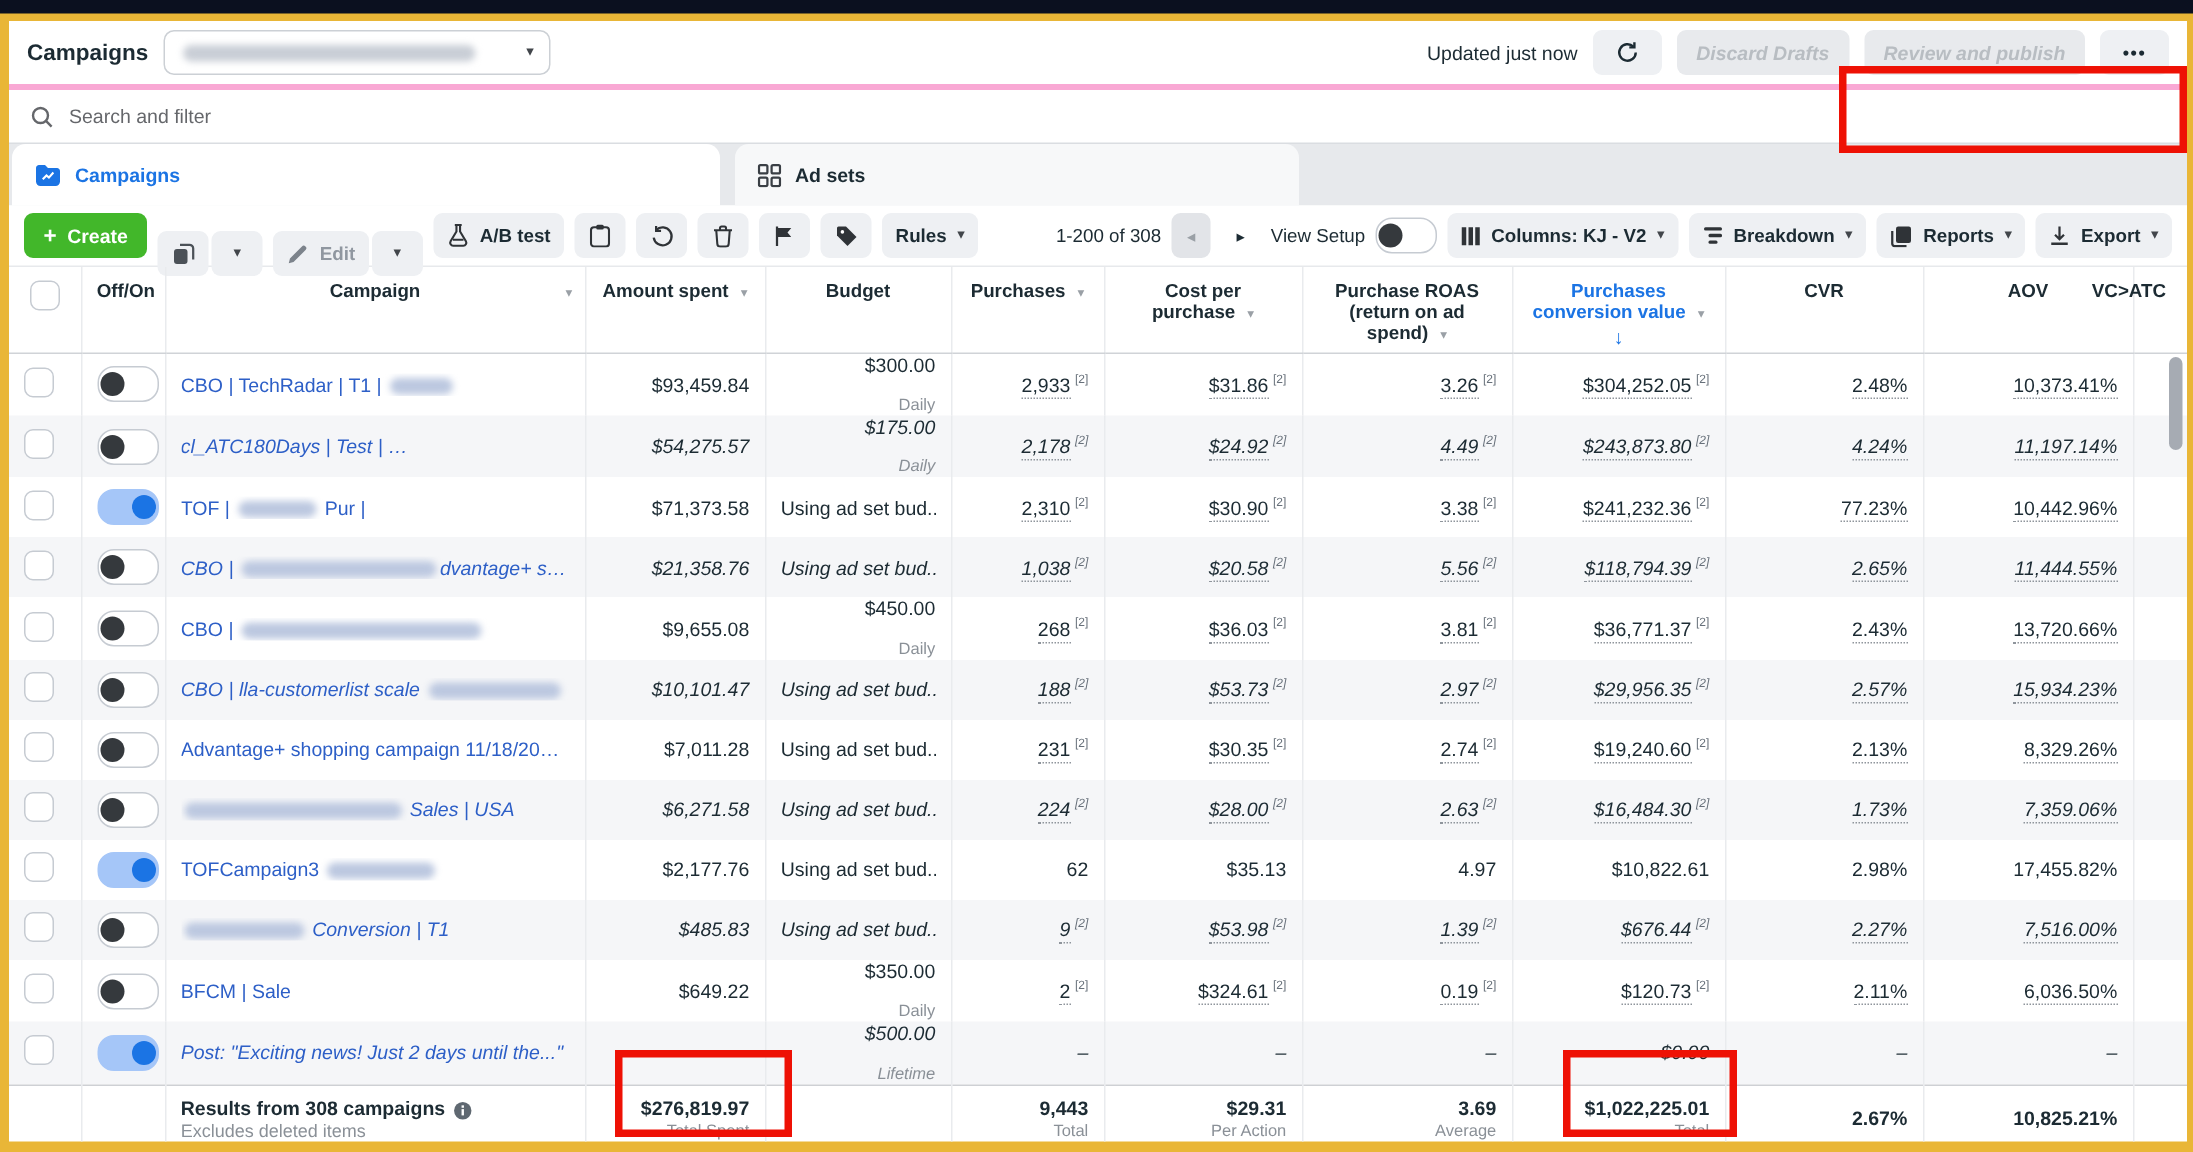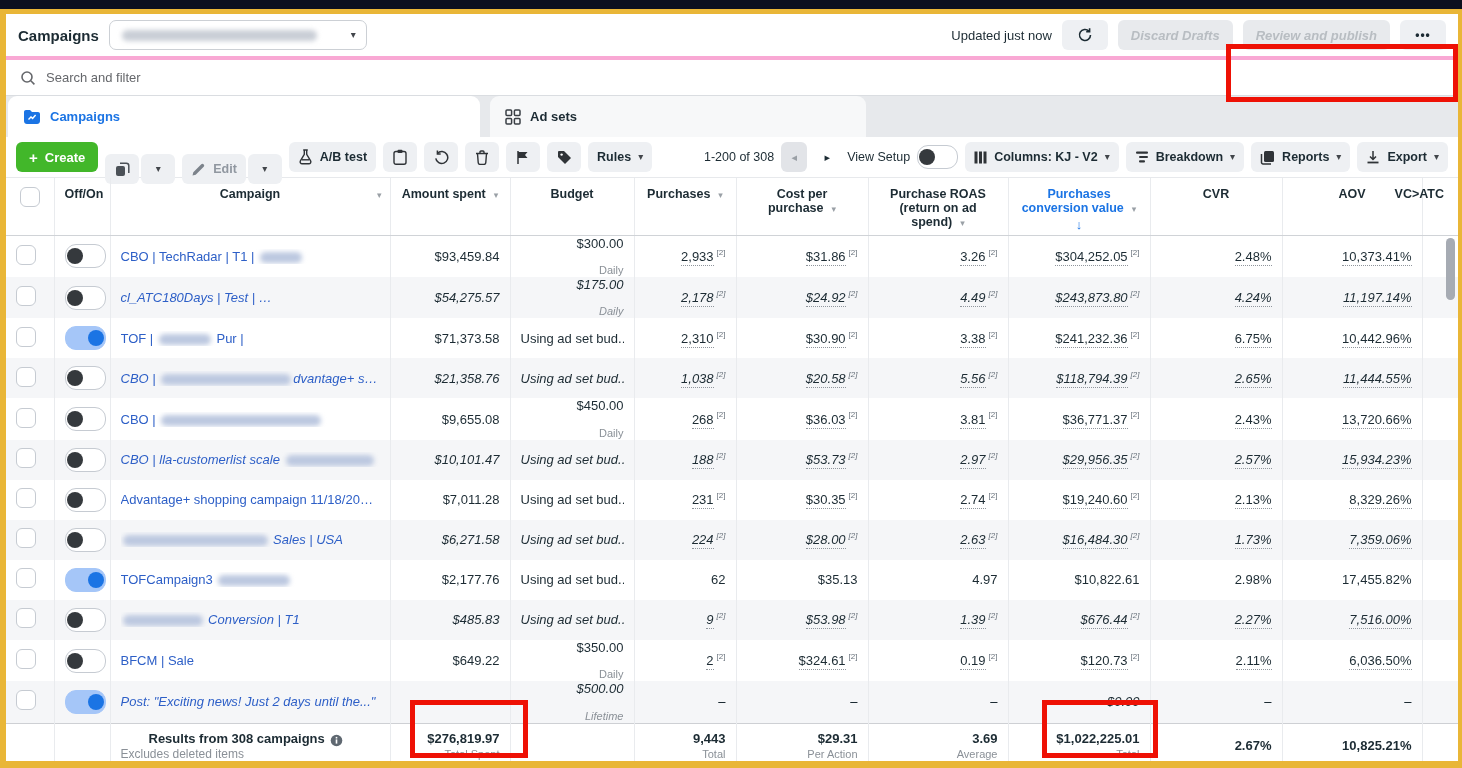--- a/index.html
+++ b/index.html
@@ -87,21 +87,21 @@
   .switch.on .knob{background:#1b74e4;}
   .clink{color:#2d5fc7;text-decoration:none;white-space:nowrap;overflow:hidden;text-overflow:ellipsis;display:block;cursor:pointer;}
   .bval{text-align:right;line-height:1.25;}
   .bsub{text-align:right;color:#8a9097;font-size:11px;line-height:1.2;margin-top:12px;}
   .busing{text-align:left;white-space:nowrap;overflow:hidden;}
   .u{border-bottom:1px dotted #8f959c;padding-bottom:1px;}
   sup.fnm{font-size:8px;color:#67707a;margin-left:3px;position:relative;top:-1px;}
   tfoot td{border-top:1px solid #ced0d4;height:46px;vertical-align:middle;}
   .fval{font-weight:bold;text-align:right;line-height:1.3;}
   .fsub{color:#8a9097;font-size:11px;text-align:right;line-height:1.2;}
-  .res-title{font-weight:bold;display:flex;align-items:flex-end;gap:5px;line-height:1.25;margin-left:28px;}
+  .res-title{font-weight:bold;display:flex;align-items:flex-end;gap:5px;line-height:1.25;}
   .res-note{color:#8a9097;font-size:12px;line-height:1.2;}
   
   .watermark{position:absolute;left:318px;top:394px;font-size:95px;letter-spacing:5px;font-weight:400;
     color:rgba(125,138,160,0.13);-webkit-text-stroke:2px rgba(125,138,160,0.16);
     white-space:nowrap;pointer-events:none;z-index:5;}
   .redbox{position:absolute;border:5px solid #ee1105;z-index:30;pointer-events:none;box-sizing:border-box;}
   .box-date{left:1220px;top:30px;width:232px;height:58px;}
   .box-spent{left:404px;top:686px;width:118px;height:58px;}
   .box-conv{left:1036px;top:686px;width:116px;height:58px;}
   .sb-thumb{position:absolute;right:3px;top:224px;width:9px;height:62px;background:#a6abb3;border-radius:5px;z-index:8;}
@@ -401,21 +401,21 @@
               <a class="clink"><span>TOF | </span><span class="blur" style="width:52px"></span><span> Pur |</span></a>
             </td>
             <td class="num"><span>$71,373.58</span></td>
             <td>
               <div class="busing">Using ad set bud...</div>
             </td>
             <td class="num"><span class="u">2,310</span><sup class="fnm">[2]</sup></td>
             <td class="num"><span class="u">$30.90</span><sup class="fnm">[2]</sup></td>
             <td class="num"><span class="u">3.38</span><sup class="fnm">[2]</sup></td>
             <td class="num"><span class="u">$241,232.36</span><sup class="fnm">[2]</sup></td>
-            <td class="num"><span class="u">6.75%</span></td>
+            <td class="num"><span class="u">77.23%</span></td>
             <td class="num"><span class="u">10,442.96%</span></td>
             <td class="vc"></td>
           </tr>
           <tr class="zebra">
             <td class="cb"><span class="cbx"></span></td>
             <td><span class="switch ">
                 <span class="knob"></span>
               </span></td>
             <td>
               <a class="clink"><span>CBO | </span><span class="blur" style="width:130px"></span><span>dvantage+ sh...</span></a>

